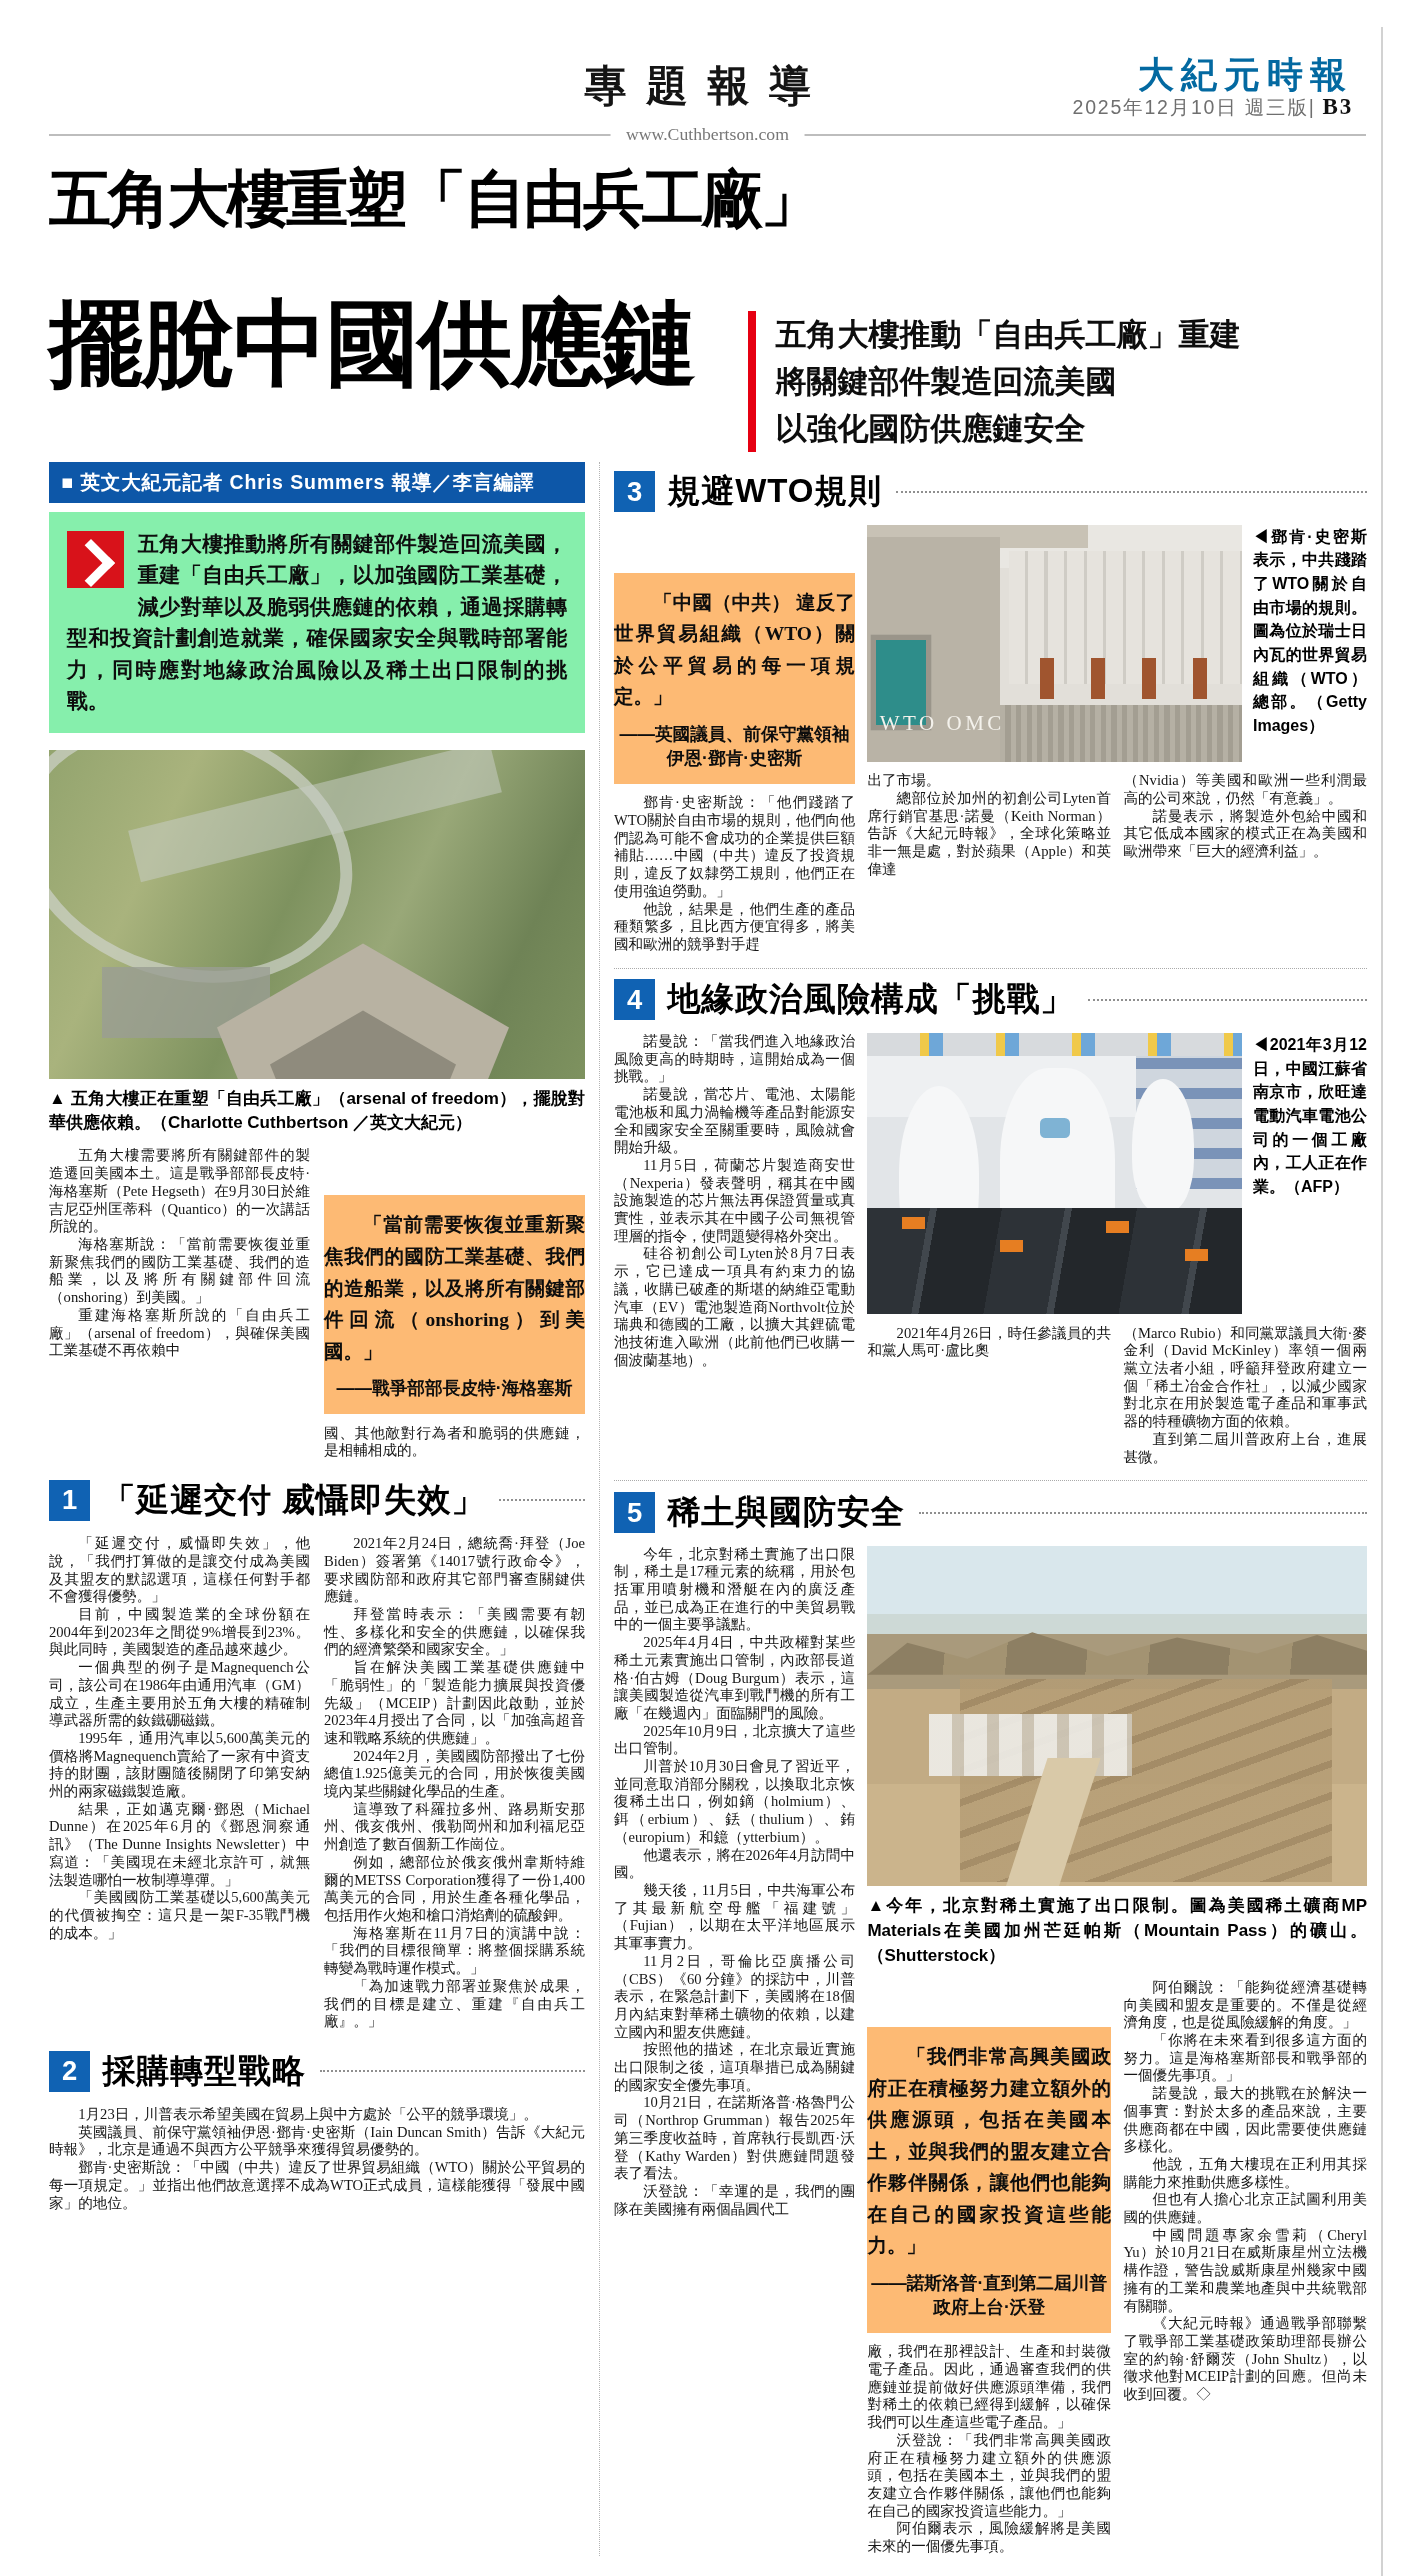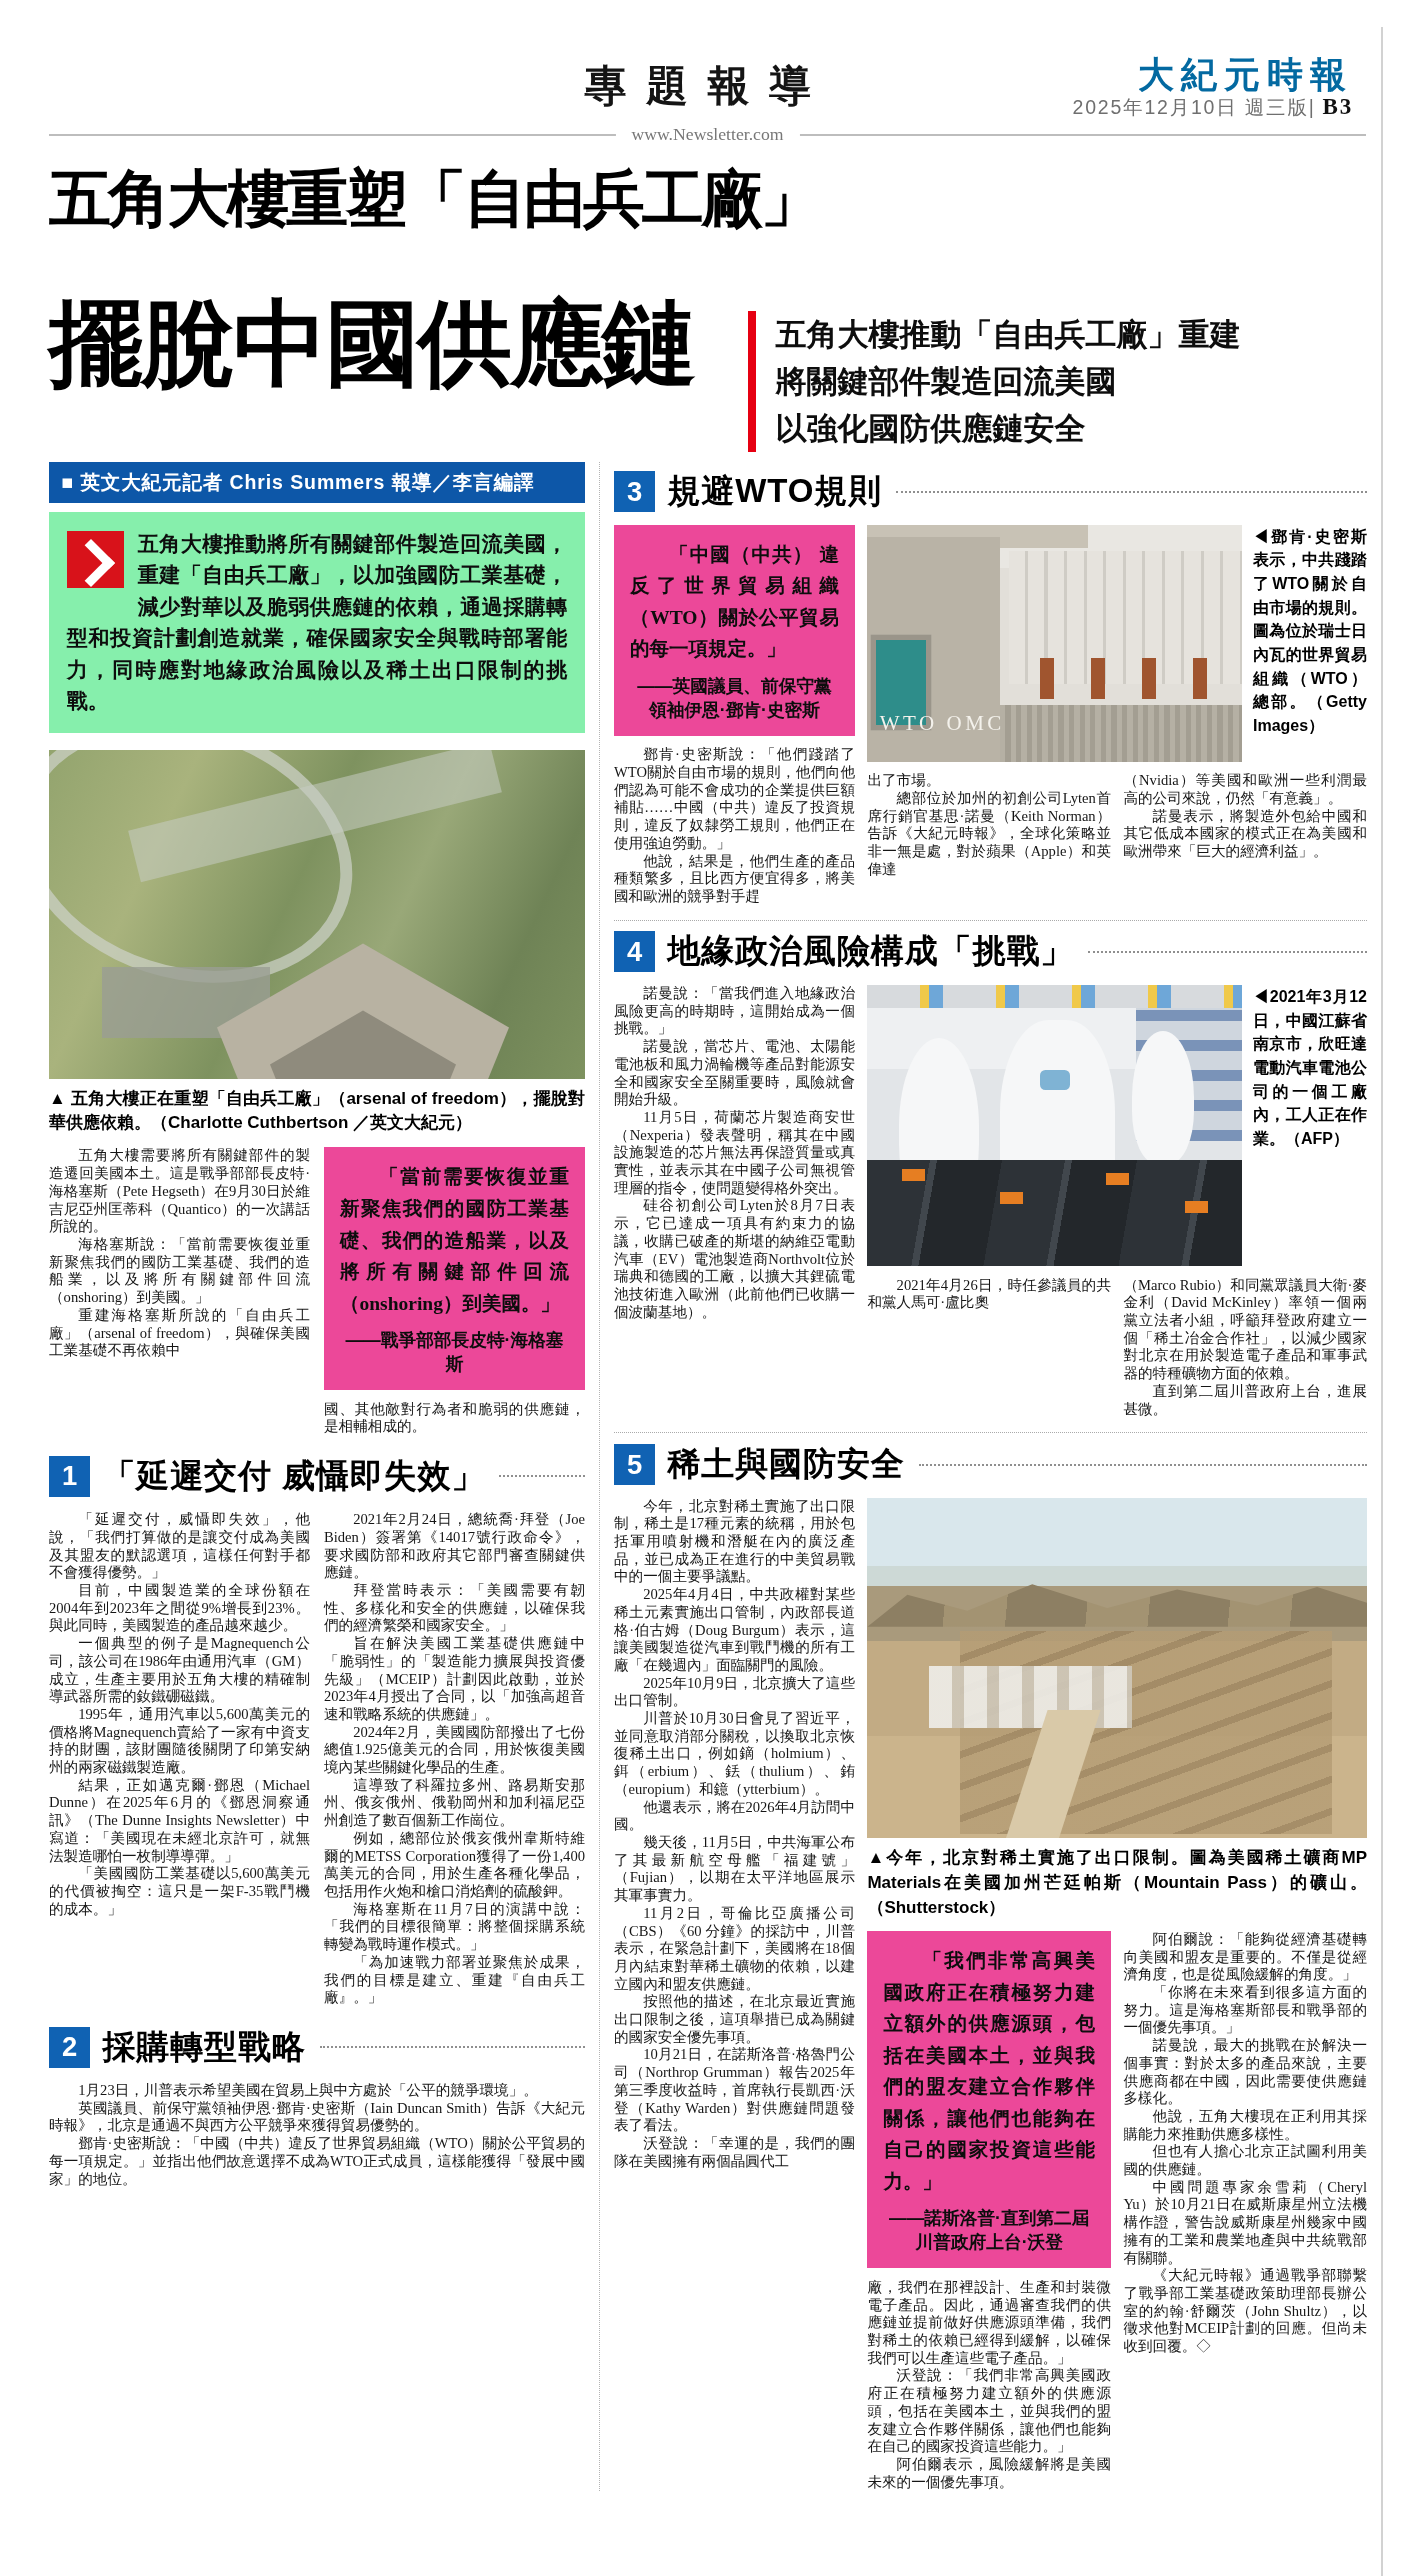--- a/index.html
+++ b/index.html
@@ -51,21 +51,21 @@
   .pent-inner{position:absolute;left:221px;bottom:-73px;width:186px;height:142px;background:#8f8b7d;
      clip-path:polygon(50% 0,100% 38%,81% 100%,19% 100%,0 38%);}
   .caption{margin-top:8px;font-size:17px;font-weight:700;line-height:1.4;text-align:justify;color:#000;}
 
   .two-col{display:flex;gap:14px;margin-top:12.4px;}
   .col{flex:1;min-width:0;}
   .col p{margin:0;font-family:"Liberation Serif",serif;font-size:14.6px;line-height:17.7px;
      text-indent:2em;text-align:justify;color:#151515;}
   .no-first-indent p:first-of-type{text-indent:0;}
 
-  .quote-box{background:#ec4899;padding:14px 16px;margin-bottom:10.6px;}
+  .quote-box{background:#fdba74;padding:14px 0;margin-bottom:10.6px;margin-top:48px;}
   .quote-box .q-text{margin:0;font-size:19.5px;font-weight:800;line-height:1.62;text-align:justify;color:#0d0d0d;}
   .quote-box .q-attr{margin-top:8.8px;font-size:17.7px;font-weight:800;text-align:center;color:#0d0d0d;}
 
   .sec-header{display:flex;align-items:center;margin:17.7px 0 10.6px 0;}
   .sec-num{flex:0 0 41px;width:41px;height:41px;background:#1062b3;color:#fff;font-size:27.4px;font-weight:800;
      display:flex;align-items:center;justify-content:center;margin-right:12.4px;}
   .sec-title{font-size:33px;font-weight:800;color:#000;white-space:nowrap;letter-spacing:0.9px;}
   .leader{flex:1;border-bottom:2.7px dotted #8f8f8f;margin-left:14px;}
 
   
@@ -126,21 +126,21 @@
 
 <div class="page">
   <div class="page-edge"></div>
 
   <div class="section-label">專題報導</div>
   <div class="masthead">大紀元時報</div>
   <div class="dateline">
     <span>2025年12月10日 週三版|</span><b>B3</b>
   </div>
   <div class="toprule">
-    <span class="site">www.Newsletter.com</span>
+    <span class="site">www.Cuthbertson.com</span>
   </div>
 
   <div class="hl1">五角大樓重塑「自由兵工廠」</div>
   <div class="hl2">擺脫中國供應鏈</div>
   <div class="deck">
 
   <div class="deck-line">五角大樓推動「自由兵工廠」重建</div>
       <div class="deck-line">將關鍵部件製造回流美國</div>
       <div class="deck-line">以強化國防供應鏈安全</div>
     </div>

